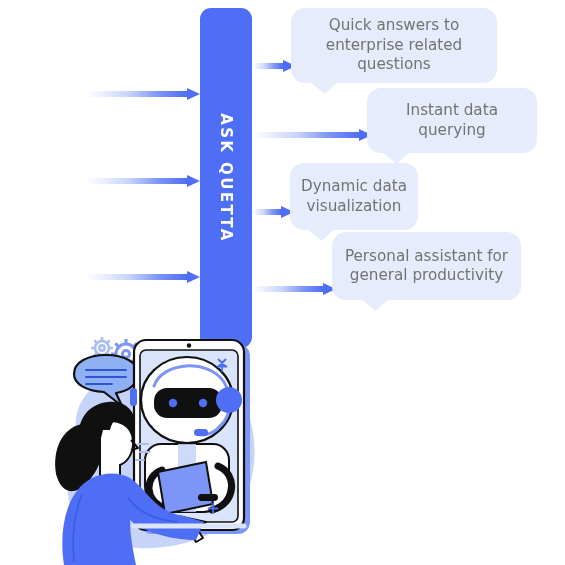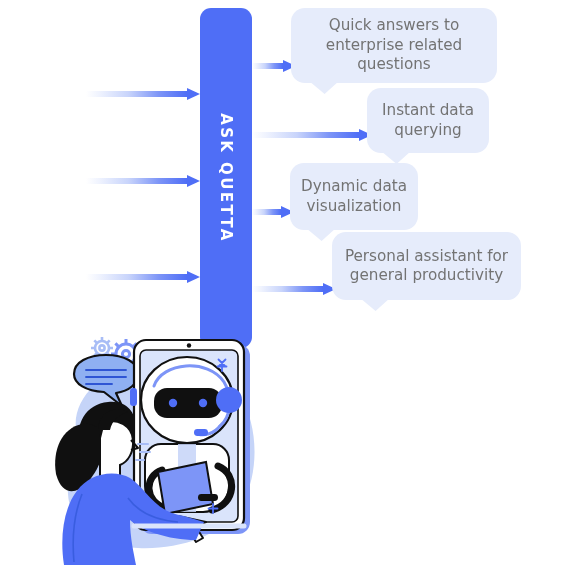--- a/index.html
+++ b/index.html
@@ -34,21 +34,21 @@
     font-size:15.2px;
   }
   .bubble span{display:block;padding:0 10px;}
   .bubble::after{
     content:"";position:absolute;bottom:-11px;width:30px;height:13px;
     background:#e6ecfb;
     clip-path:polygon(0 0,100% 0,52% 100%);
   }
   #bubble-1{left:291px;top:8px;width:206px;height:75px;}
   #bubble-1::after{left:18px;}
-  #bubble-2{left:367px;top:88px;width:122px;height:65px;}
+  #bubble-2{left:367px;top:88px;width:170px;height:65px;}
   #bubble-2::after{left:14px;}
   #bubble-3{left:290px;top:163px;width:128px;height:67px;}
   #bubble-3::after{left:16px;}
   #bubble-4{left:332px;top:232px;width:189px;height:68px;}
   #bubble-4::after{left:28px;}
 
   
   .arrow{position:absolute;height:12px;}
   .arrow .shaft{
     position:absolute;left:0;top:3px;height:6px;

